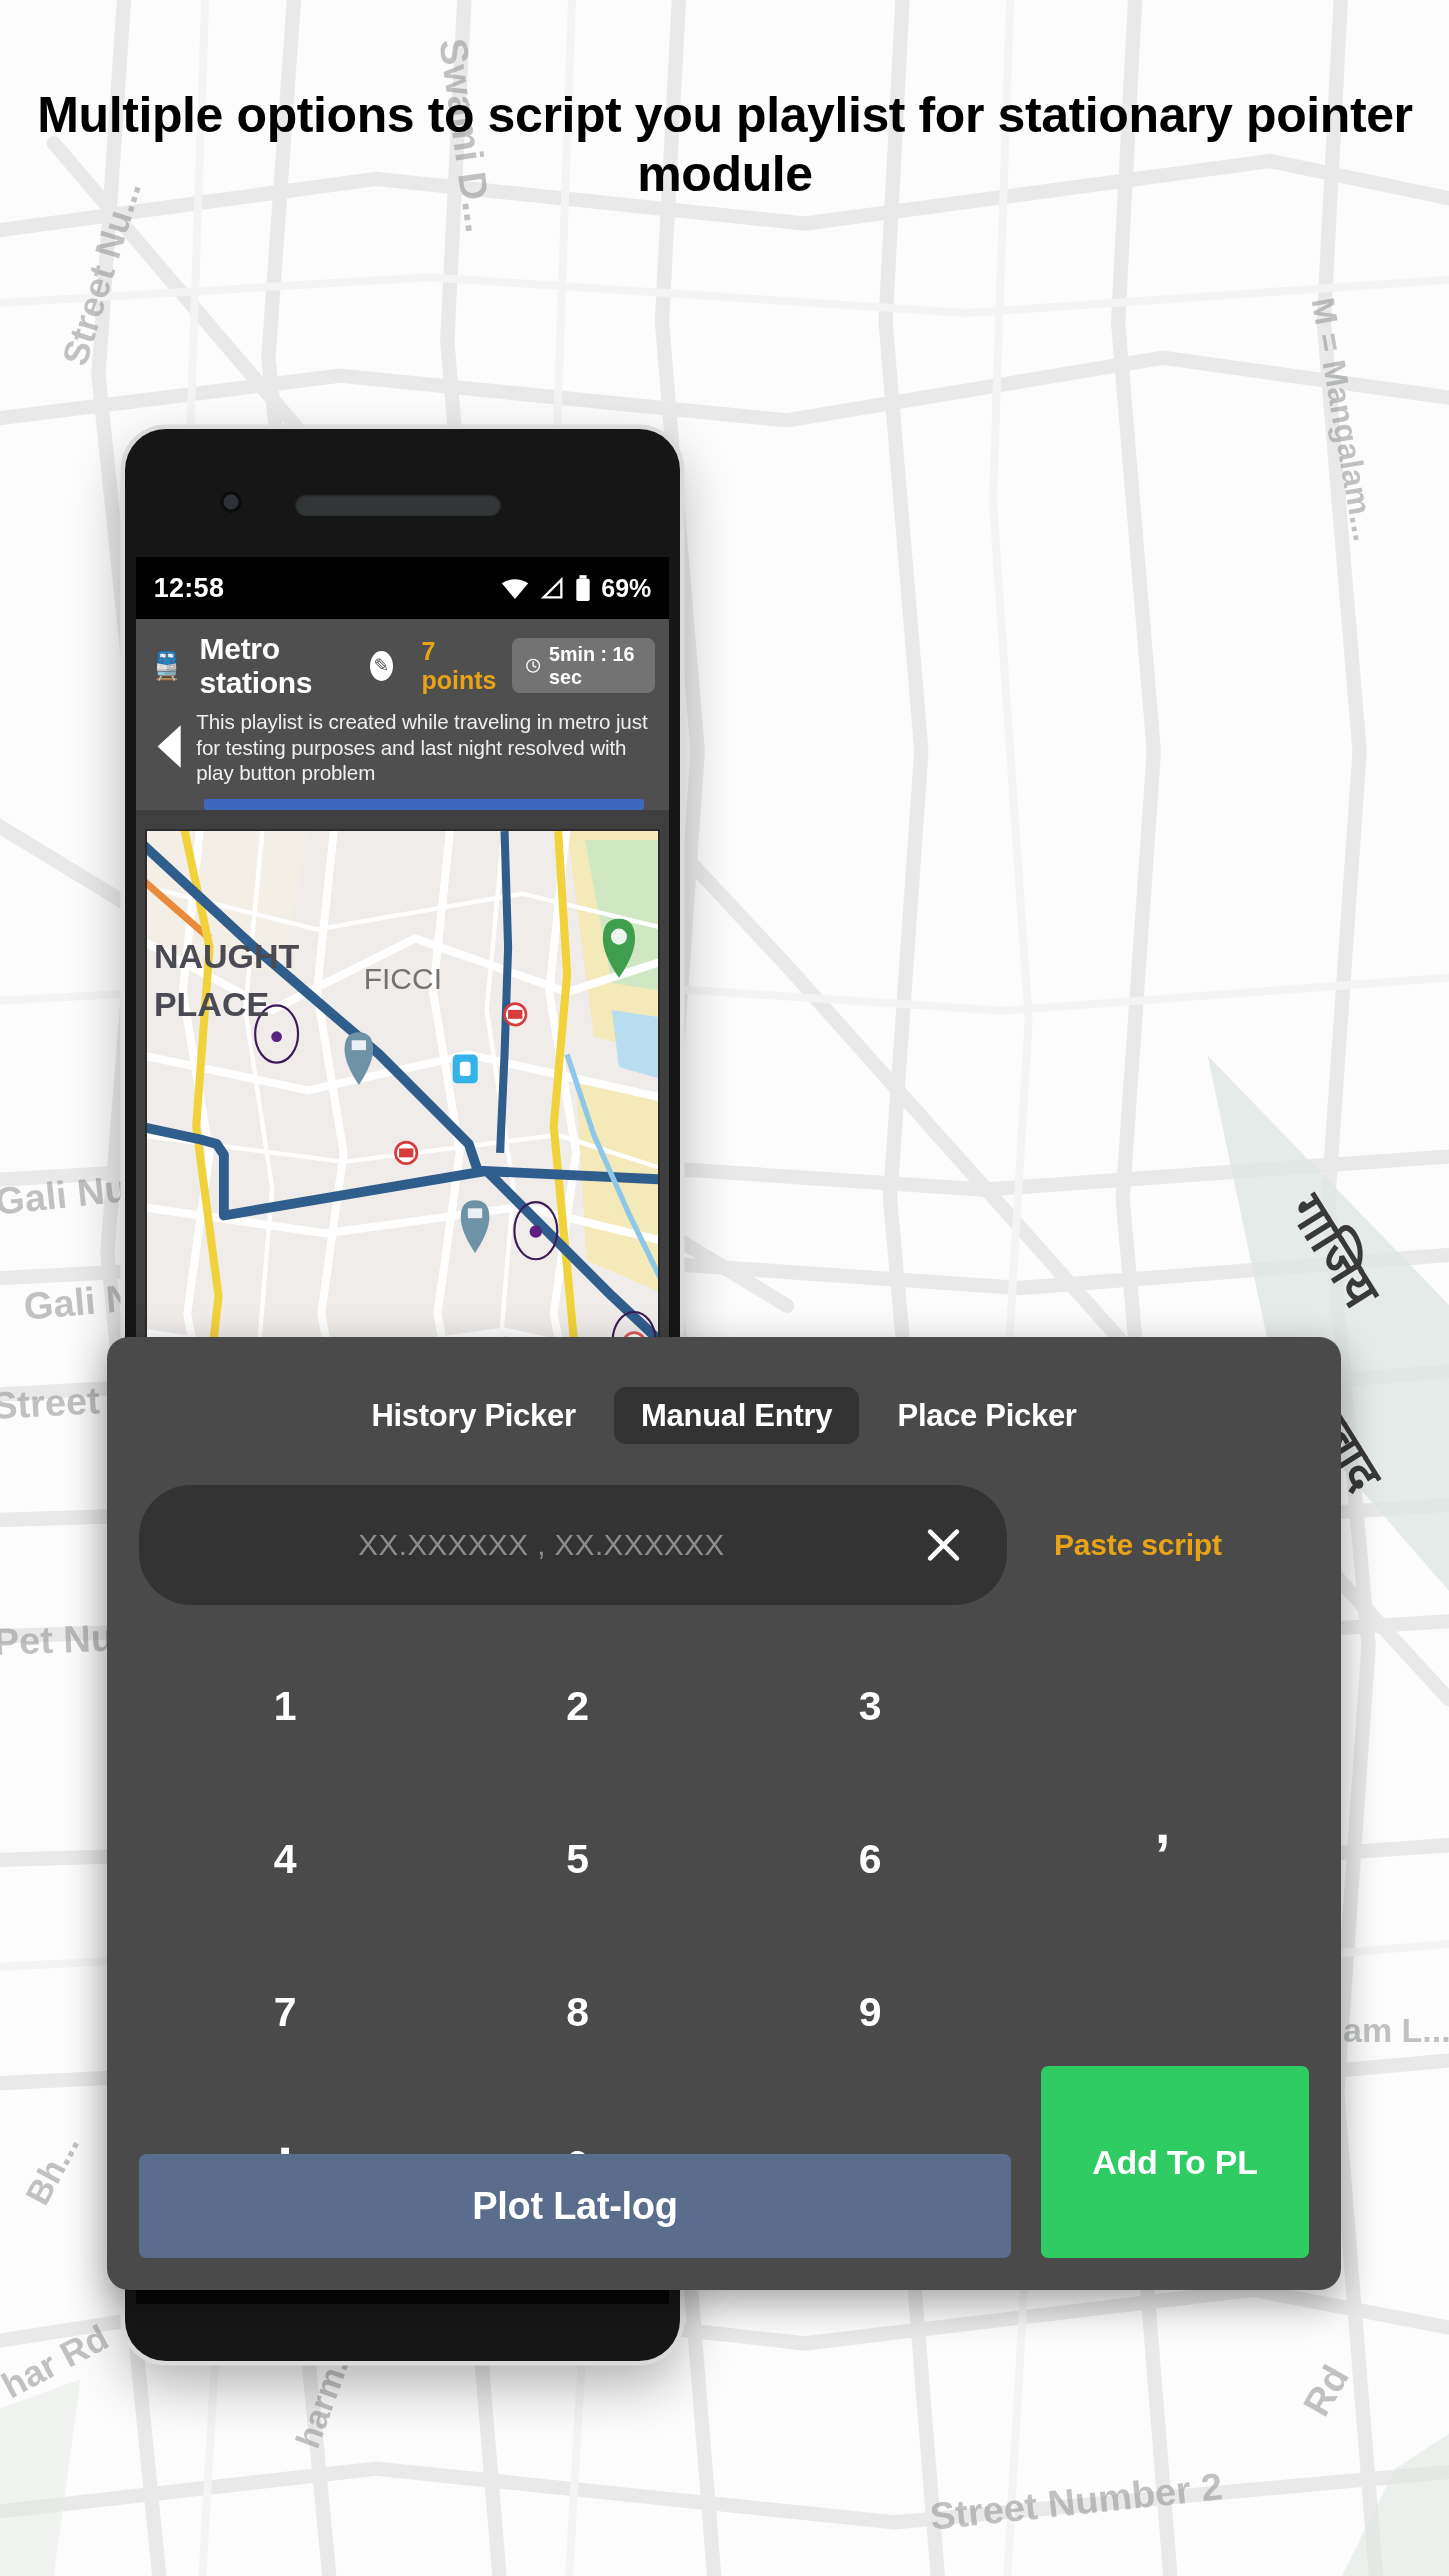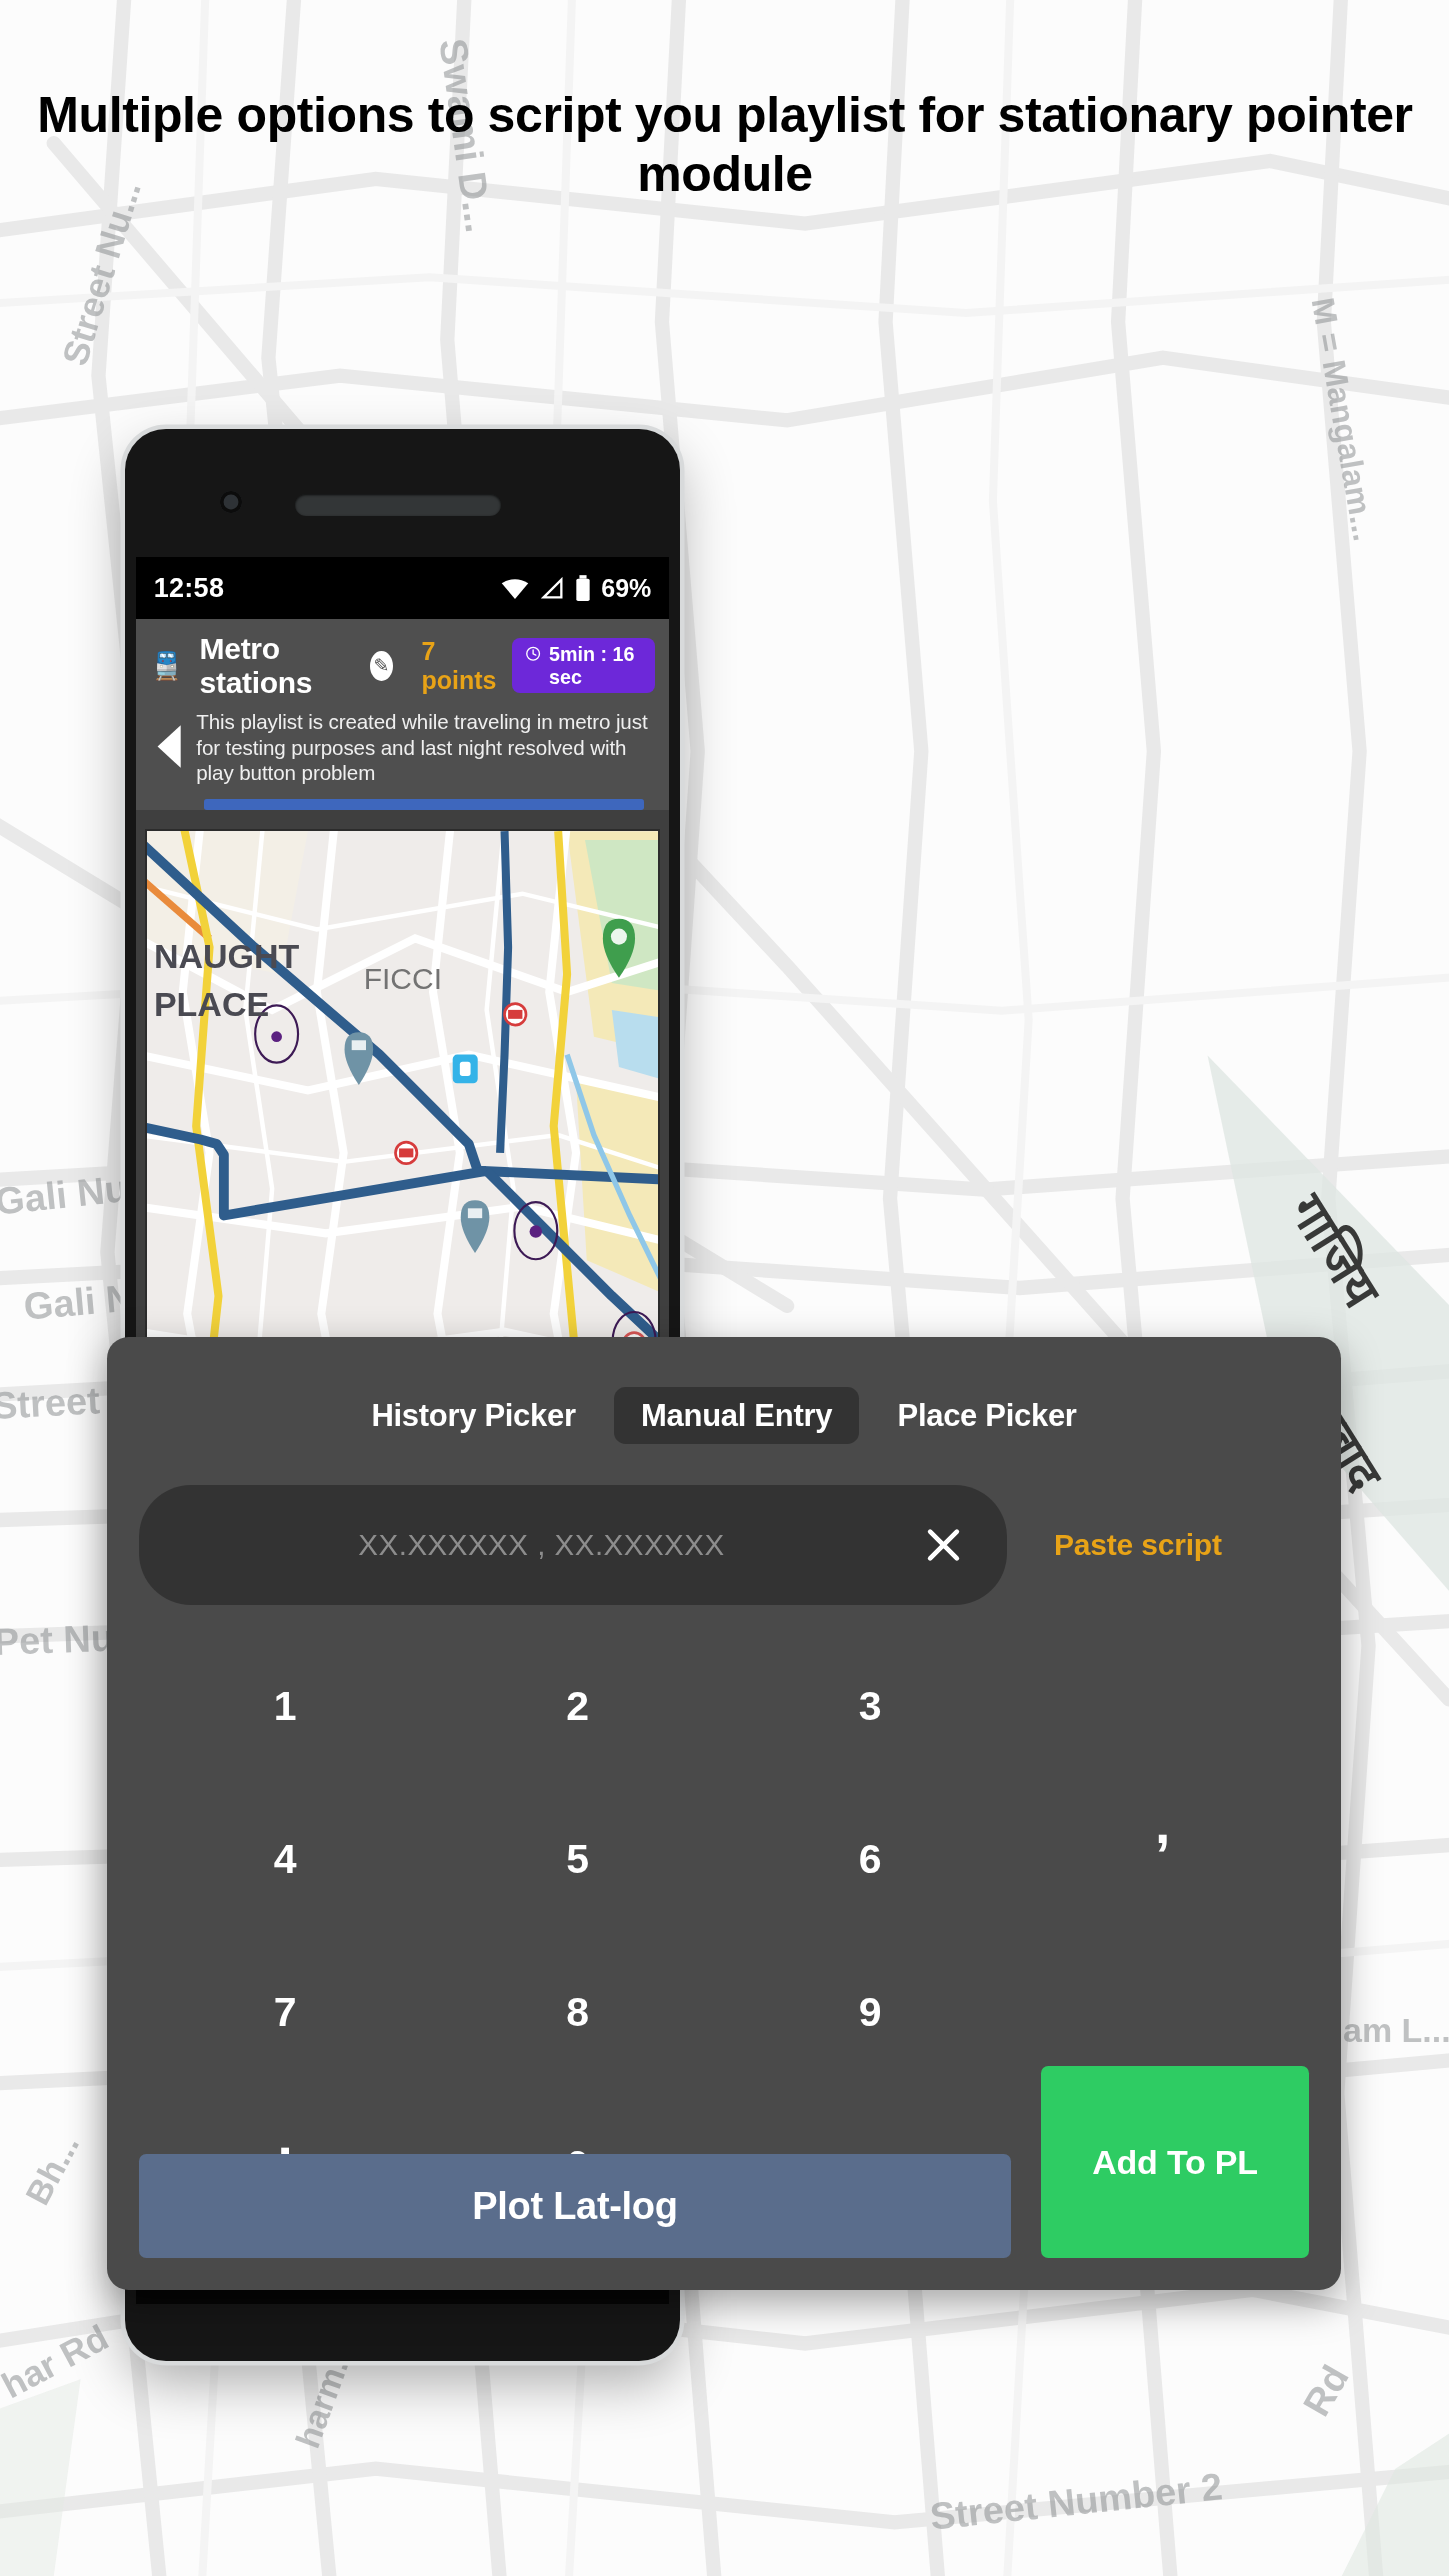--- a/index.html
+++ b/index.html
@@ -76,22 +76,22 @@
   #playlist-header{background:#4f4f4f;padding:7.2px 0 0 0;position:relative;}
   #ph-row1{display:flex;align-items:center;justify-content:center;gap:16px;padding:5.4px 14.3px 0 14.3px;}
   #pl-train{font-size:27px;}
   #pl-title{color:#fff;font-size:30px;font-weight:700;letter-spacing:-0.3px;}
   #pl-edit{
     width:30px;height:30px;border-radius:50%;background:#fff;color:#4f4f4f;
     display:flex;align-items:center;justify-content:center;font-size:19px;
   }
   #pl-points{color:#e8a317;font-size:25px;font-weight:700;margin-left:12.5px;}
   #pl-duration{
-    background:#6d28d9;color:#fff;border-radius:8px;padding:4.5px 12.5px;
-    font-size:19.7px;font-weight:700;display:flex;gap:8px;
+    background:#737373;color:#fff;border-radius:8px;padding:4.5px 12.5px;
+    font-size:19.7px;font-weight:700;display:flex;align-items:center;gap:8px;
   }
   #ph-row2{display:flex;align-items:flex-start;padding:9px 14.3px 0 12.5px;}
   #pl-back{color:#fff;font-size:0;line-height:0;margin:14.3px 10.7px 0 5.4px;}
   #pl-desc{
     color:#efefef;font-size:20.6px;line-height:1.26;font-weight:400;
     max-width:601px;letter-spacing:-0.1px;
   }
   #pl-divider{
     height:10.7px;background:#3e67bd;border-radius:2.7px;margin:12.5px 25px 0 68px;
   }

